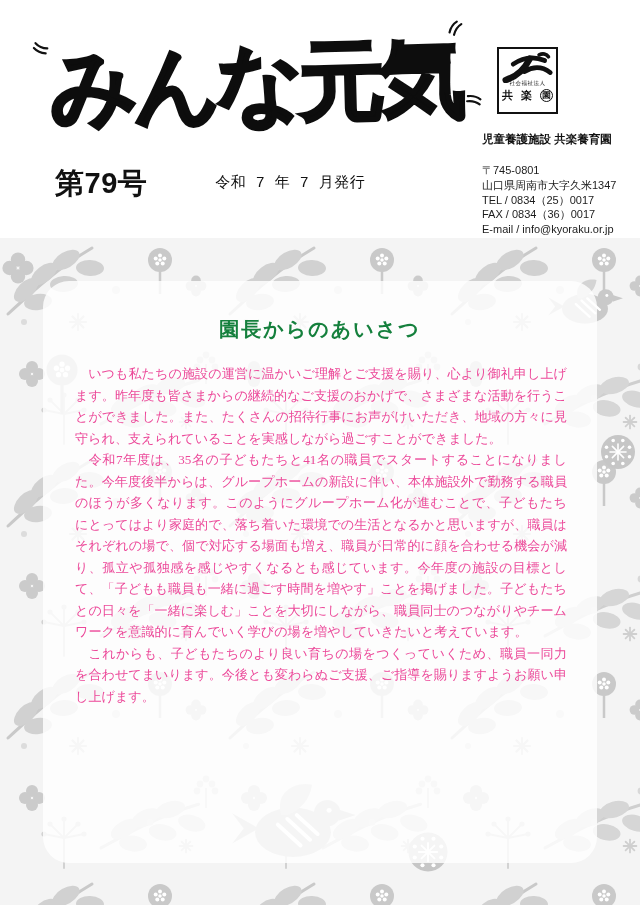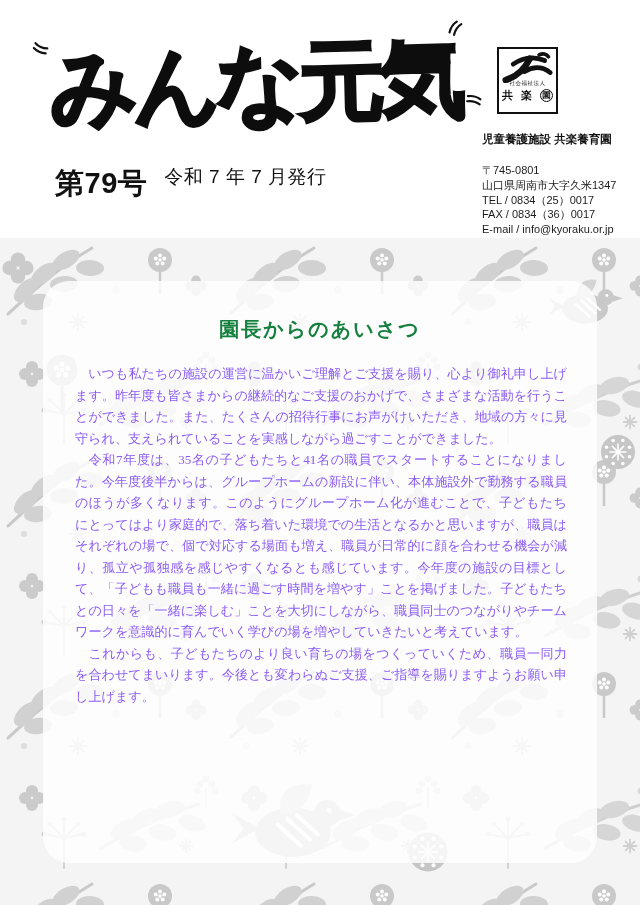--- a/index.html
+++ b/index.html
@@ -16,25 +16,25 @@
     font-family:"DejaVu Sans","Liberation Sans",sans-serif;
     font-weight:900; font-size:86px; line-height:1.15; letter-spacing:-5px;
     color:#0d0d0d; -webkit-text-stroke:3px #0d0d0d; white-space:nowrap;
   }
   .mark { position:absolute; }
   .mark svg path { stroke:#111; stroke-width:2.4; fill:none; stroke-linecap:round; }
   .mark-1 { left:-16px; top:-4px; transform:rotate(-115deg); }
   .mark-2 { right:-6px; top:-10px; transform:rotate(-15deg); }
   .mark-3 { right:-20px; bottom:14px; transform:rotate(55deg); }
 
-  .issue-row { position:absolute; left:55px; top:164px; display:flex; align-items:flex-start; gap:17px; }
+  .issue-row { position:absolute; left:55px; top:164px; display:flex; align-items:center; gap:32px; }
   .issue-number { font-size:29px; font-weight:800; letter-spacing:0.5px; }
   .issue-date {
-    font-family:Liberation Sans, sans-serif;
-    font-size:19px; padding-bottom:3px; letter-spacing:0.5px;
+    font-family:Liberation Mono, monospace;
+    font-size:15px; padding-bottom:3px; letter-spacing:0.5px;margin-left:36px;
   }
 
   .seal-box {
     position:absolute; left:497px; top:47px; width:61px; height:67px;
     border:2px solid #111; background:#fff;
     display:flex; flex-direction:column; align-items:center; padding:2px 3px 3px;
   }
   .seal-figure { width:52px; height:32px; flex:none; }
   .seal-figure path { stroke:#111; fill:none; stroke-linecap:round; }
   .seal-corp { font-size:5.5px; letter-spacing:0.5px; margin-top:-3px; white-space:nowrap; }
@@ -57,21 +57,21 @@
     position:absolute; left:43px; top:281px; width:554px; height:582px;
     background:rgba(255,255,255,0.82); border-radius:26px; overflow:hidden;
   }
   .article-heading {
     margin-top:35px; text-align:center;
     font-size:20px; font-weight:bold; letter-spacing:2px; color:#15803d;
   }
   .article-body {
     margin:20px 30px 0 32px;
     font-family:"Liberation Serif","DejaVu Serif",serif;
-    font-size:13.1px; line-height:21.5px; color:#8b5cf6;
+    font-size:13.1px; line-height:21.5px; color:#ec4899;
     text-align:justify;
   }
   .article-body p { margin:0; }
 </style>
 </head>
 <body>
 
 <div class="page">
 
   <svg class="pattern" width="640" height="667" viewBox="0 0 640 667" aria-hidden="true">

